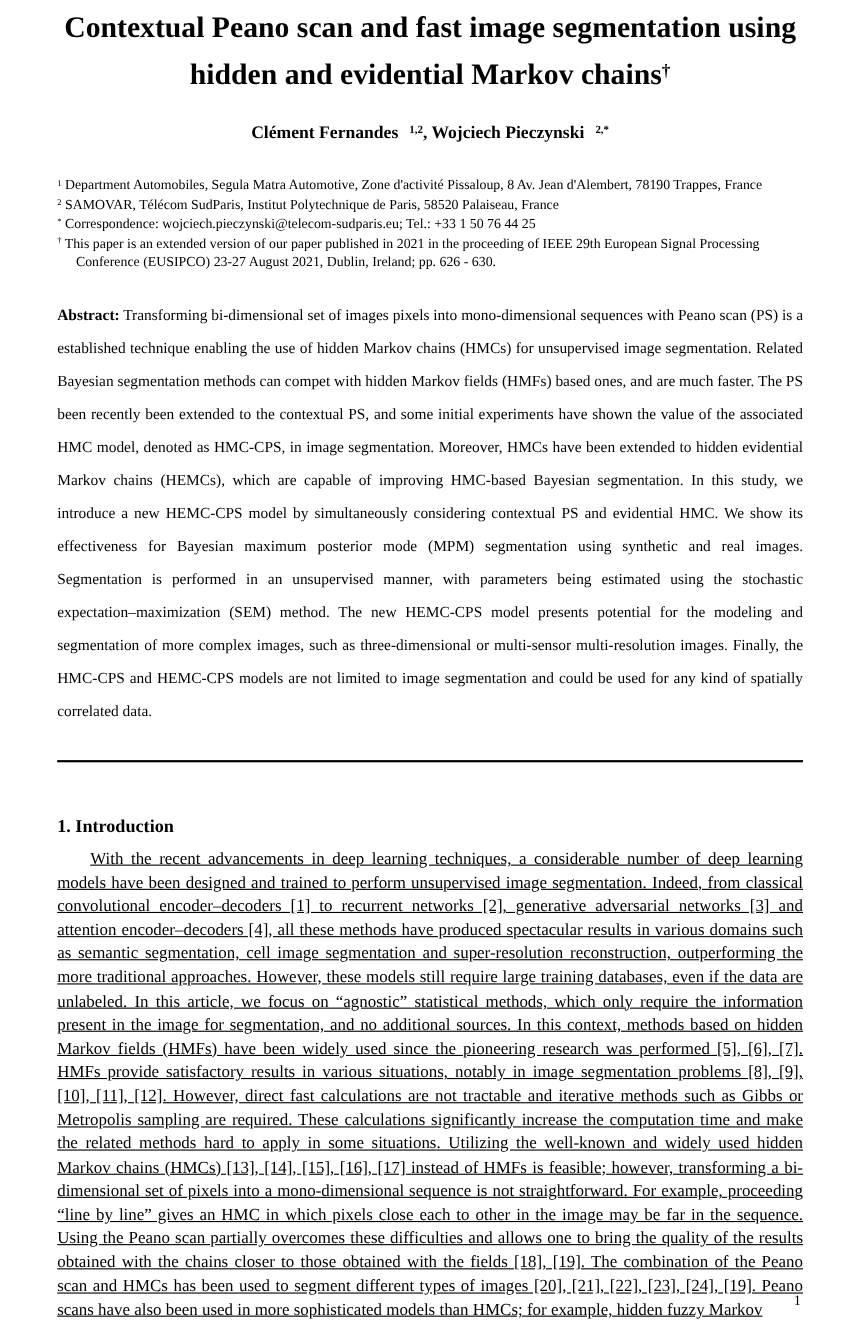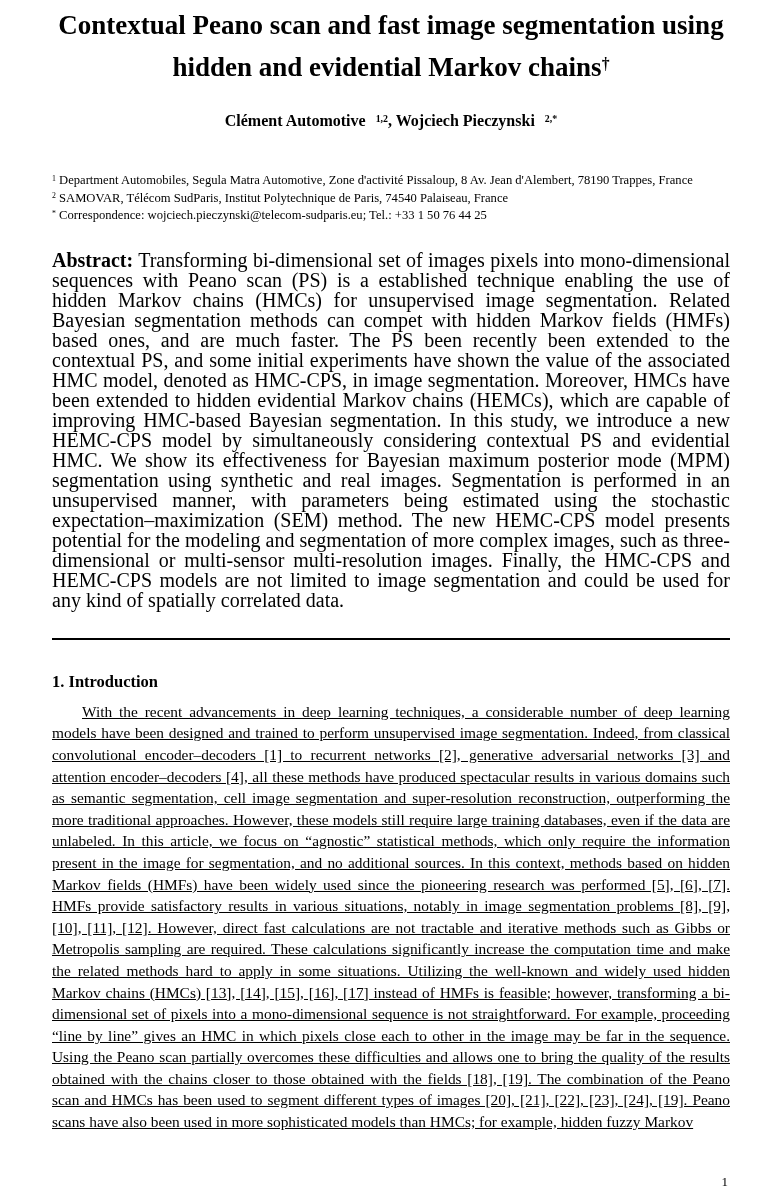--- a/index.html
+++ b/index.html
@@ -32,49 +32,49 @@
 
   .authors {
     margin-top: 24px;
     font-size: 16px;
     font-weight: 700;
     text-align: center;
   }
   .authors sup { margin-left: 10px; }
 
   .affiliations {
-    margin-top: 42px;
+    margin-top: 30px;
     font-size: 12.6px;
     line-height: 17.6px;
   }
   .affil { padding-left: 17px; text-indent: -17px; }
 
   .abstract {
     margin-top: 25px;
-    font-size: 20px;
-    line-height: 20px;
+    font-size: 14px;
+    line-height: 30px;
     text-align: justify;
   }
   .keywords {
     margin-top: 16px;
     font-size: 14.6px;
     line-height: 22px;
     text-align: justify;
   }
   .bold-label { font-weight: 700; }
 
   .rule {
     margin-top: 28px;
     border: none;
     border-top: 2px solid #000000;
     height: 0;
   }
 
   .section-heading {
-    margin-top: 32px;
+    margin-top: 48px;
     font-size: 16.5px;
     font-weight: 700;
   }
 
   .body-para {
     margin-top: 9px;
     font-size: 15.4px;
     line-height: 21.6px;
     text-align: justify;
     text-indent: 30px;
@@ -90,26 +90,27 @@
 
   .email { color: inherit; text-decoration: none; }
 </style>
 </head>
 <body>
 
 <div class="page">
 
   <h1 class="title"><span>Contextual Peano scan and fast image segmentation using hidden and evidential Markov chains</span><sup>†</sup></h1>
 
-  <p class="authors"><span>Clément Automotive</span><sup>1,2</sup><span>, </span><span>Wojciech Pieczynski</span><sup>2,*</sup></p>
+  <p class="authors"><span>Clément Fernandes</span><sup>1,2</sup><span>, </span><span>Wojciech Pieczynski</span><sup>2,*</sup></p>
 
   <div class="affiliations">
     <div class="affil"><sup>1</sup> <span>Department Automobiles, Segula Matra Automotive, Zone d'activité Pissaloup, 8 Av. Jean d'Alembert, 78190 Trappes, France</span></div>
-    <div class="affil"><sup>2</sup> <span>SAMOVAR, Télécom SudParis, Institut Polytechnique de Paris, 74540 Palaiseau, France</span></div>
+    <div class="affil"><sup>2</sup> <span>SAMOVAR, Télécom SudParis, Institut Polytechnique de Paris, 58520 Palaiseau, France</span></div>
     <div class="affil"><sup>*</sup> <span>Correspondence: </span><span class="email">wojciech.pieczynski@telecom-sudparis.eu</span><span>; Tel.: +33 1 50 76 44 25</span></div>
+    <div class="affil"><sup>†</sup> <span>This paper is an extended version of our paper published in 2021 in the proceeding of IEEE 29th European Signal Processing Conference (EUSIPCO) 23-27 August 2021, Dublin, Ireland; pp. 626 - 630.</span></div>
   </div>
 
   <p class="abstract"><span class="bold-label">Abstract:</span> <span>Transforming bi-dimensional set of images pixels into mono-dimensional sequences with Peano scan (PS) is a established technique enabling the use of hidden Markov chains (HMCs) for unsupervised image segmentation. Related Bayesian segmentation methods can compet with hidden Markov fields (HMFs) based ones, and are much faster. The PS been recently been extended to the contextual PS, and some initial experiments have shown the value of the associated HMC model, denoted as HMC-CPS, in image segmentation. Moreover, HMCs have been extended to hidden evidential Markov chains (HEMCs), which are capable of improving HMC-based Bayesian segmentation. In this study, we introduce a new HEMC-CPS model by simultaneously considering contextual PS and evidential HMC. We show its effectiveness for Bayesian maximum posterior mode (MPM) segmentation using synthetic and real images. Segmentation is performed in an unsupervised manner, with parameters being estimated using the stochastic expectation–maximization (SEM) method. The new HEMC-CPS model presents potential for the modeling and segmentation of more complex images, such as three-dimensional or multi-sensor multi-resolution images. Finally, the HMC-CPS and HEMC-CPS models are not limited to image segmentation and could be used for any kind of spatially correlated data.</span></p>
 
 
   <hr class="rule">
 
   <h2 class="section-heading">1. Introduction</h2>
 
   <p class="body-para">With the recent advancements in deep learning techniques, a considerable number of deep learning models have been designed and trained to perform unsupervised image segmentation. Indeed, from classical convolutional encoder–decoders [1] to recurrent networks [2], generative adversarial networks [3] and attention encoder–decoders [4], all these methods have produced spectacular results in various domains such as semantic segmentation, cell image segmentation and super-resolution reconstruction, outperforming the more traditional approaches. However, these models still require large training databases, even if the data are unlabeled. In this article, we focus on “agnostic” statistical methods, which only require the information present in the image for segmentation, and no additional sources. In this context, methods based on hidden Markov fields (HMFs) have been widely used since the pioneering research was performed [5], [6], [7]. HMFs provide satisfactory results in various situations, notably in image segmentation problems [8], [9], [10], [11], [12]. However, direct fast calculations are not tractable and iterative methods such as Gibbs or Metropolis sampling are required. These calculations significantly increase the computation time and make the related methods hard to apply in some situations. Utilizing the well-known and widely used hidden Markov chains (HMCs) [13], [14], [15], [16], [17] instead of HMFs is feasible; however, transforming a bi-dimensional set of pixels into a mono-dimensional sequence is not straightforward. For example, proceeding “line by line” gives an HMC in which pixels close each to other in the image may be far in the sequence. Using the Peano scan partially overcomes these difficulties and allows one to bring the quality of the results obtained with the chains closer to those obtained with the fields [18], [19]. The combination of the Peano scan and HMCs has been used to segment different types of images [20], [21], [22], [23], [24], [19]. Peano scans have also been used in more sophisticated models than HMCs; for example, hidden fuzzy Markov</p>

